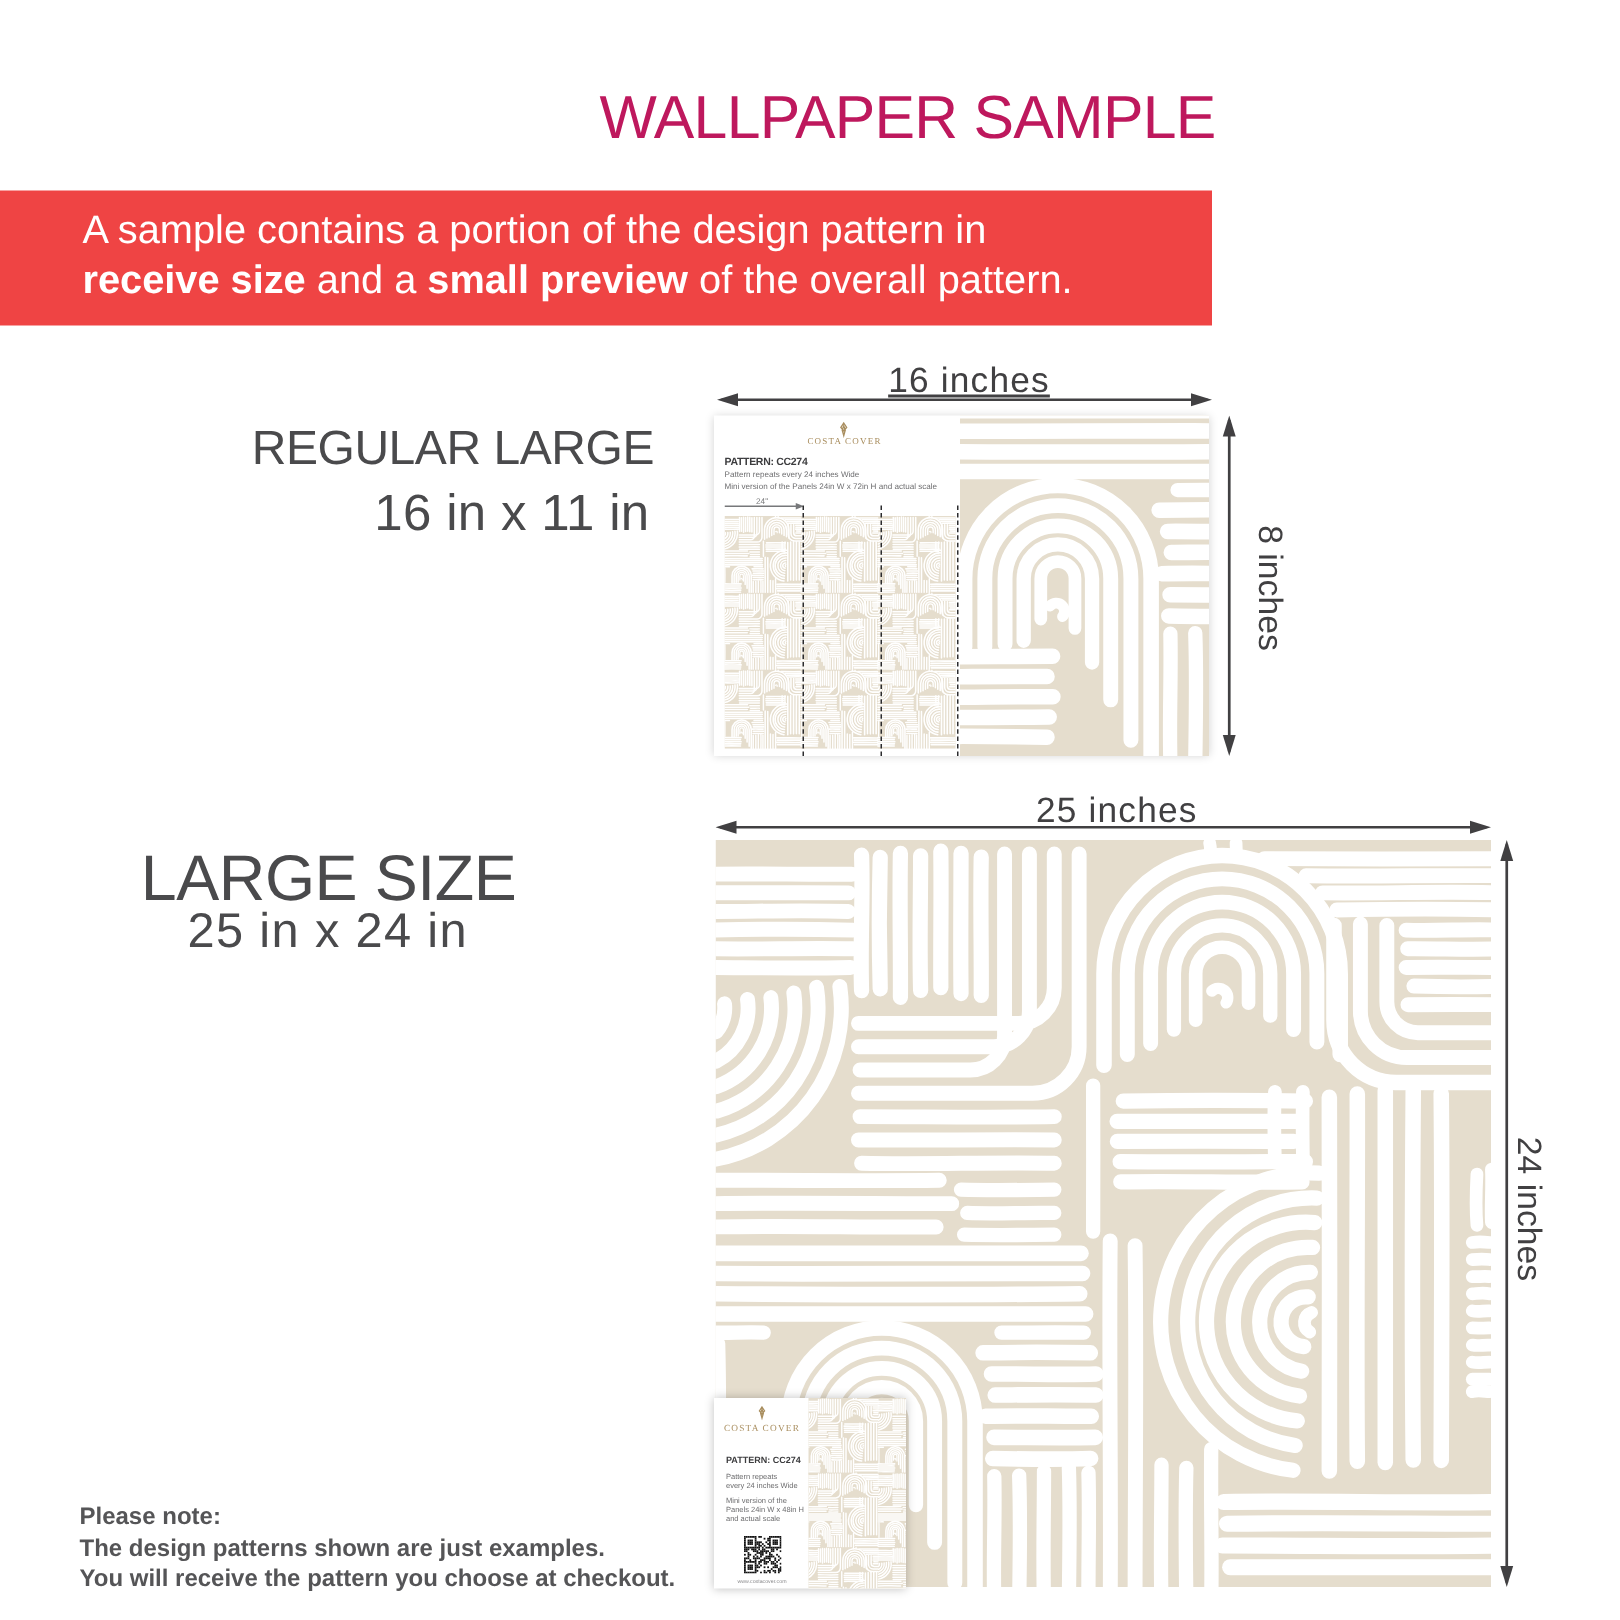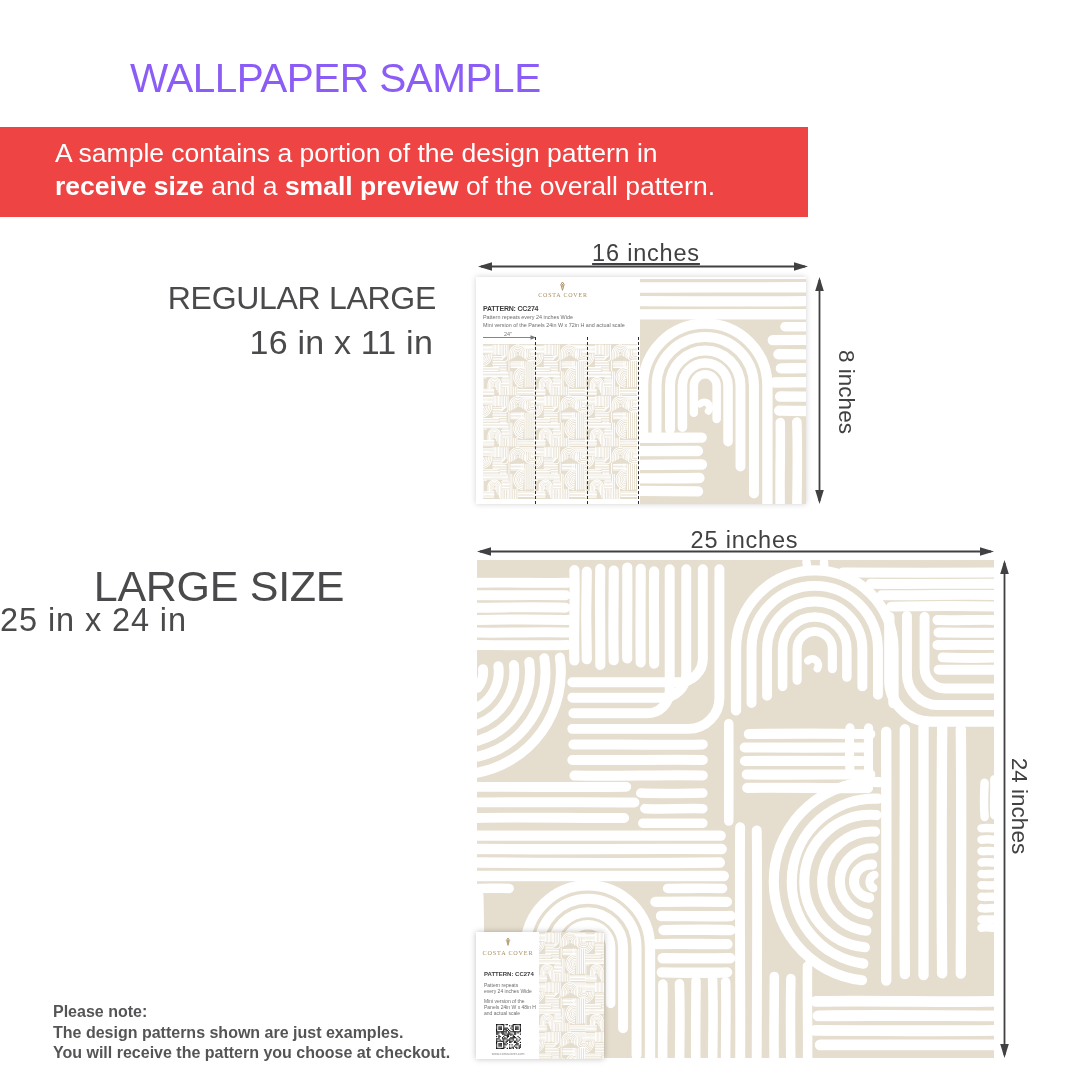--- a/index.html
+++ b/index.html
@@ -144,21 +144,21 @@
 <use href="#art" transform="translate(0,497.3)"></use>
 <use href="#art" transform="translate(497.3,497.3)"></use>
 <use href="#art" transform="translate(994.6,497.3)"></use>
 <use href="#art" transform="translate(0,994.6)"></use>
 <use href="#art" transform="translate(497.3,994.6)"></use>
 <use href="#art" transform="translate(994.6,994.6)"></use>
 </g>
 </defs>
 </svg>
 
-<div class="abs" style="left:130px;right:0;top:55px;font-size:40.5px;letter-spacing:-0.5px;color:#8b5cf6;">WALLPAPER SAMPLE</div>
+<div class="abs" style="left:130px;right:0;top:55px;text-align:center;font-size:40.5px;letter-spacing:-0.5px;color:#be185d;">WALLPAPER SAMPLE</div>
 
 <div class="abs" style="left:0;top:127px;width:808px;height:90px;background:#ef4444;color:#fff;">
   <div class="abs" style="left:55px;top:10px;font-size:26.5px;letter-spacing:0;line-height:32.5px;">A sample contains a portion of the design pattern in<br><b>receive size</b> and a <b>small preview</b> of the overall pattern.</div>
 </div>
 
 <div class="abs" style="left:0;top:280px;width:436px;text-align:right;font-size:32px;color:#4a4a4c;letter-spacing:-0.3px;">REGULAR LARGE</div>
 
 <div class="abs" style="left:0;top:323px;width:433px;text-align:right;font-size:34px;letter-spacing:0.2px;color:#4a4a4c;">16 in x 11 in</div>
 
 <div class="abs dimtxt" style="left:481px;top:240px;width:330px;text-align:center;text-decoration:underline;">16 inches</div>
@@ -209,21 +209,21 @@
 
   <div class="abs" style="left:58.5px;top:60px;height:167px;border-left:1.4px dashed #2c2c2e;"></div>
 
   <div class="abs" style="left:110.5px;top:60px;height:167px;border-left:1.4px dashed #2c2c2e;"></div>
 
   <div class="abs" style="left:161.5px;top:60px;height:167px;border-left:1.4px dashed #2c2c2e;"></div>
 </div>
 
 <div class="abs" style="left:0;top:562px;width:438px;text-align:center;font-size:43px;color:#4a4a4c;letter-spacing:-0.3px;">LARGE SIZE</div>
 
-<div class="abs" style="left:0;top:602px;width:437px;text-align:left;font-size:32.5px;letter-spacing:0.9px;color:#4a4a4c;">25 in x 24 in</div>
+<div class="abs" style="left:0;top:602px;width:437px;text-align:center;font-size:32.5px;letter-spacing:0.9px;color:#4a4a4c;">25 in x 24 in</div>
 
 <div class="abs dimtxt" style="left:486px;top:527px;width:517px;text-align:center;">25 inches</div>
 
 <svg class="abs" style="left:477px;top:545px" width="517" height="13">
 <line x1="3" y1="6.5" x2="514" y2="6.5" stroke="#414042" stroke-width="1.8"></line>
 <path d="M0 6.5 L14 2.2 L14 10.8 Z" fill="#414042"></path>
 <path d="M517 6.5 L503 2.2 L503 10.8 Z" fill="#414042"></path>
 </svg>
 
 <div class="abs dimtxt" style="left:1010px;top:806px;transform:translateY(-50%) rotate(90deg);transform-origin:center;width:120px;text-align:center;margin-left:-51px;font-size:22.5px;letter-spacing:0;">24 inches</div>

